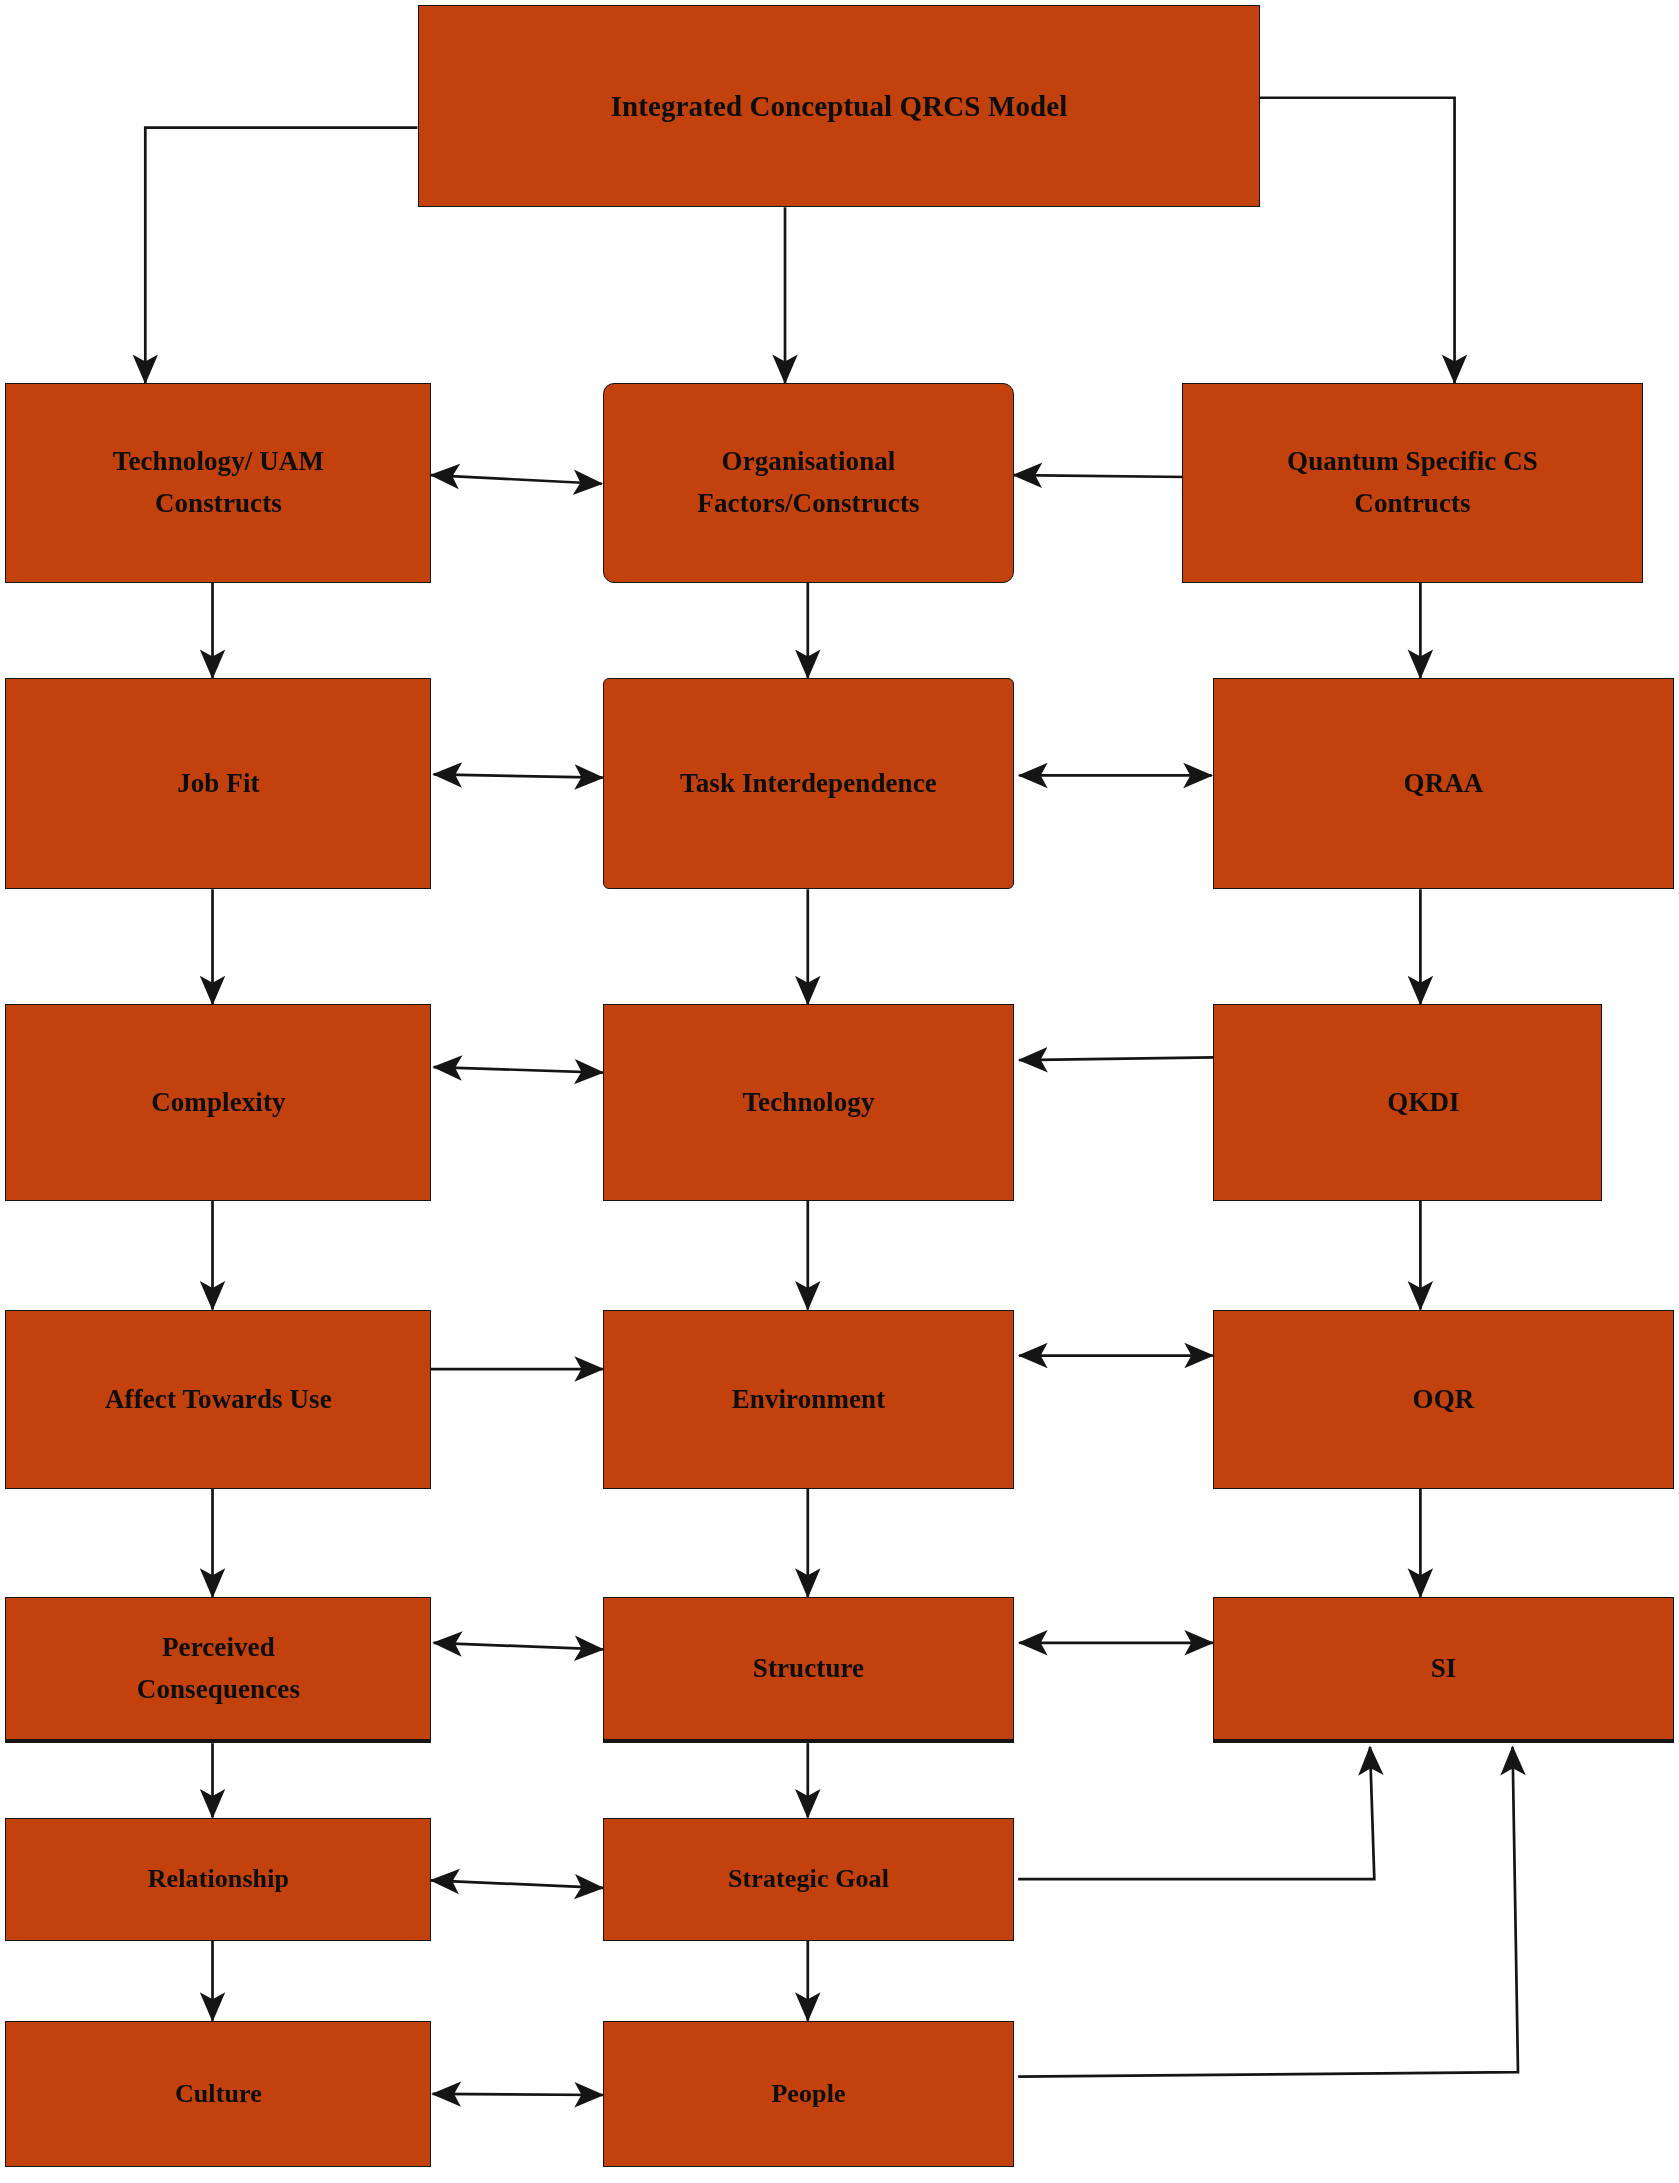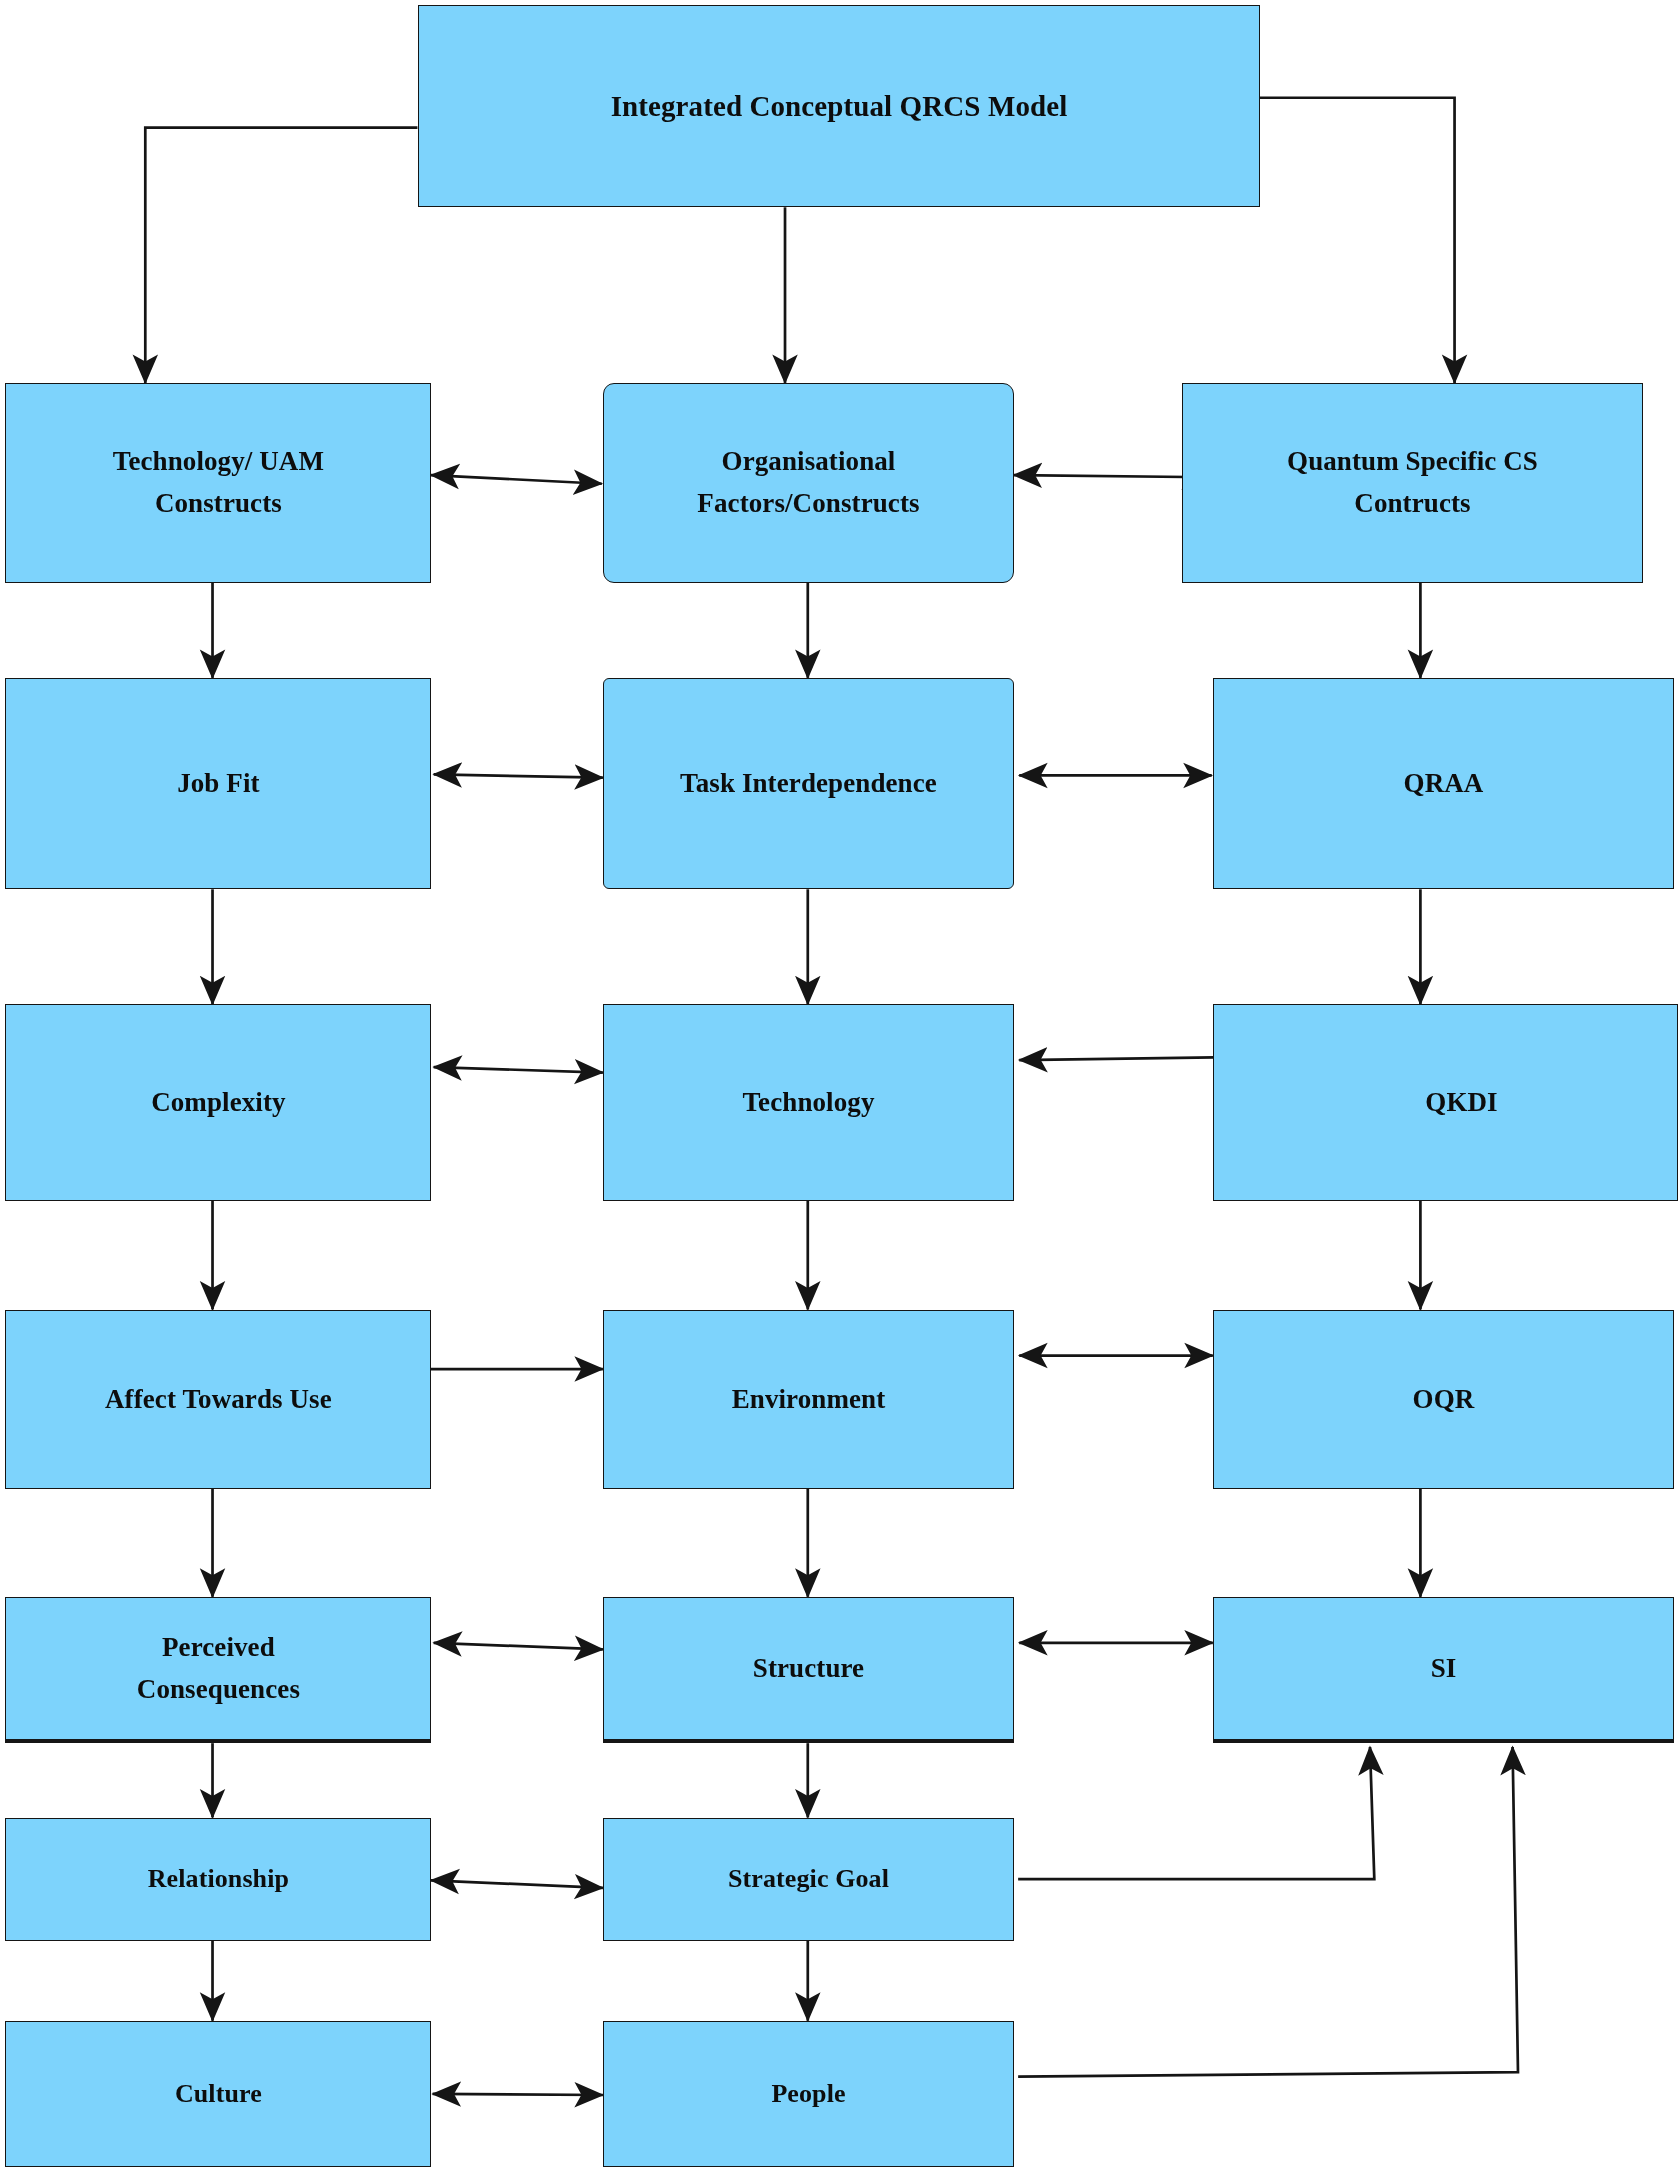--- a/index.html
+++ b/index.html
@@ -2,21 +2,21 @@
 <html style="font-size:8.7px"><head>
 <meta charset="utf-8">
 <style>
   html,body{margin:0;padding:0;background:#ffffff;}
   body{font-family:"Liberation Serif","DejaVu Serif",serif;}
   #stage{position:relative;width:1679px;height:2183px;background:#fff;overflow:hidden;}
   #wires{position:absolute;left:0;top:0;width:1679px;height:2183px;}
   .node{
     position:absolute;
     box-sizing:border-box;
-    background:#7dd3fc;
+    background:#c2410c;
     border:1.6px solid #151515;
     display:flex;align-items:center;justify-content:center;
     text-align:center;
     z-index:2;
   }
   .node .lbl{
     display:block;
     color:#0d0d0d;
     font-weight:bold;
     line-height:1.55;
@@ -202,21 +202,21 @@
   <div class="node t-big" style="left:1213px;top:678px;width:461px;height:211px;">
     <span class="lbl">QRAA</span>
   </div>
 
   <div class="node t-big" style="left:5.4px;top:1004px;width:426px;height:197px;">
     <span class="lbl">Complexity</span>
   </div>
   <div class="node t-big" style="left:603px;top:1004px;width:411px;height:197px;">
     <span class="lbl">Technology</span>
   </div>
-  <div class="node t-big" style="left:1213px;top:1004px;width:465px;height:197px;padding-left:32px;">
+  <div class="node t-big" style="left:1213px;top:1004px;width:389px;height:197px;padding-left:32px;">
     <span class="lbl">QKDI</span>
   </div>
 
   <div class="node t-big" style="left:5.4px;top:1310px;width:426px;height:179px;">
     <span class="lbl">Affect Towards Use</span>
   </div>
   <div class="node t-big" style="left:603px;top:1310px;width:411px;height:179px;">
     <span class="lbl">Environment</span>
   </div>
   <div class="node t-big" style="left:1213px;top:1310px;width:461px;height:179px;">

